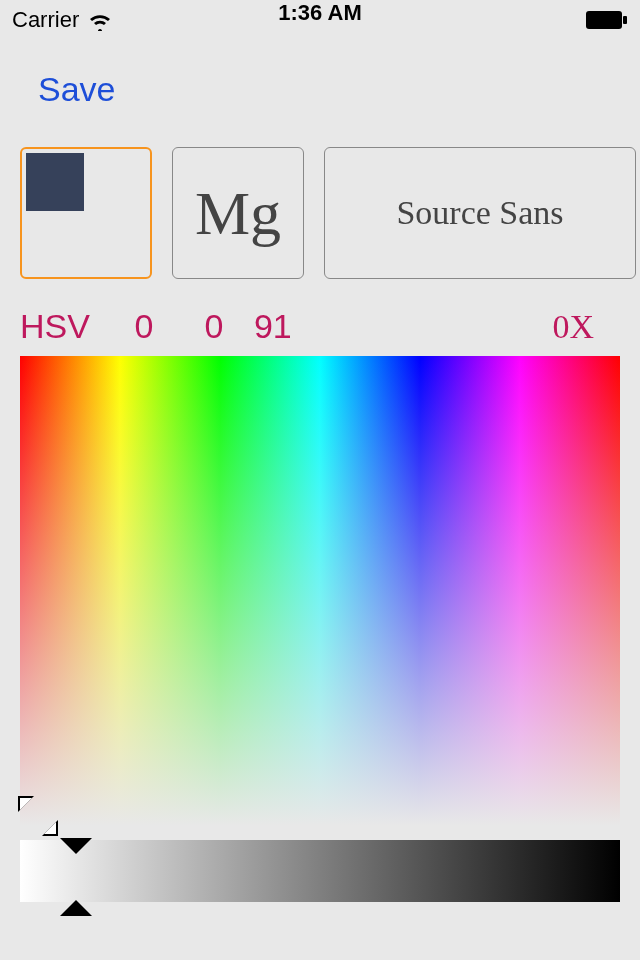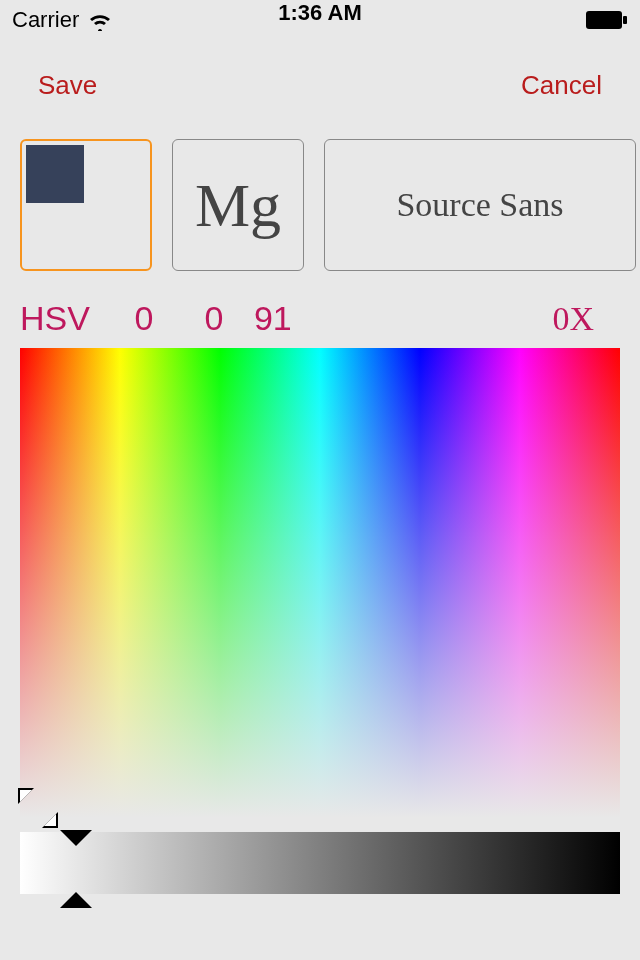--- a/index.html
+++ b/index.html
@@ -3,21 +3,21 @@
   <meta charset="utf-8">
   <style>
     * { box-sizing: border-box; margin: 0; padding: 0; }
     html, body { width: 640px; height: 960px; background: #e8e8e8; font-family: -apple-system, 'Helvetica Neue', Arial, sans-serif; overflow: hidden; }
     .status-bar { height: 40px; display: flex; justify-content: space-between; padding: 0 12px; font-size: 22px; color: #000; font-weight: 500; }
     .status-left { display: flex; align-items: center; gap: 8px; }
     .status-time { position: absolute; left: 50%; transform: translateX(-50%); font-weight: 600; }
     .wifi-icon svg { vertical-align: middle; }
     .battery { display: inline-flex; align-items: center; }
     .nav-row { display: flex; justify-content: space-between; padding: 30px 38px 20px 38px; }
-    .nav-btn { color: #b91c1c; font-size: 26px; font-weight: 400; background: none; border: none; cursor: pointer; }
+    .nav-btn { color: #1d4ed8; font-size: 34px; font-weight: 400; background: none; border: none; cursor: pointer; }
     .cards-row { display: flex; gap: 20px; padding: 18px 4px 0 20px; }
     .card { border: 1px solid #888; border-radius: 6px; height: 132px; display: flex; align-items: center; justify-content: center; }
     .card-color { width: 132px; border: 2px solid #f7941e; position: relative; }
     .card-color-swatch { width: 58px; height: 58px; background: #36415a; position: absolute; top: 4px; left: 4px; }
     .card-mg { width: 132px; }
     .card-mg-text { font-size: 62px; color: #444; font-weight: 400; font-family: Georgia, 'Times New Roman', serif; }
     .card-font { flex: 1; }
     .card-font-text { font-size: 34px; color: #444; font-weight: 400; font-family: Georgia, 'Times New Roman', serif; }
     .hsv-row { display: flex; align-items: baseline; padding: 28px 20px 8px 20px; font-size: 34px; color: #be185d; }
     .hsv-label { margin-right: 24px; }
@@ -52,21 +52,20 @@
   <span class="battery">
     <svg width="42" height="18" viewBox="0 0 42 18">
         <rect x="0" y="0" width="36" height="18" rx="3" fill="#000"></rect>
         <rect x="37" y="5" width="4" height="8" rx="1" fill="#000"></rect>
       </svg>
   </span>
 </div>
 
 <div class="nav-row">
   <button class="nav-btn">Save</button>
-  <button class="nav-btn">Cancel</button>
 </div>
 
 <div class="cards-row">
   <div class="card card-color">
     <div class="card-color-swatch"></div>
   </div>
   <div class="card card-mg">
     <span class="card-mg-text">Mg</span>
   </div>
   <div class="card card-font">

